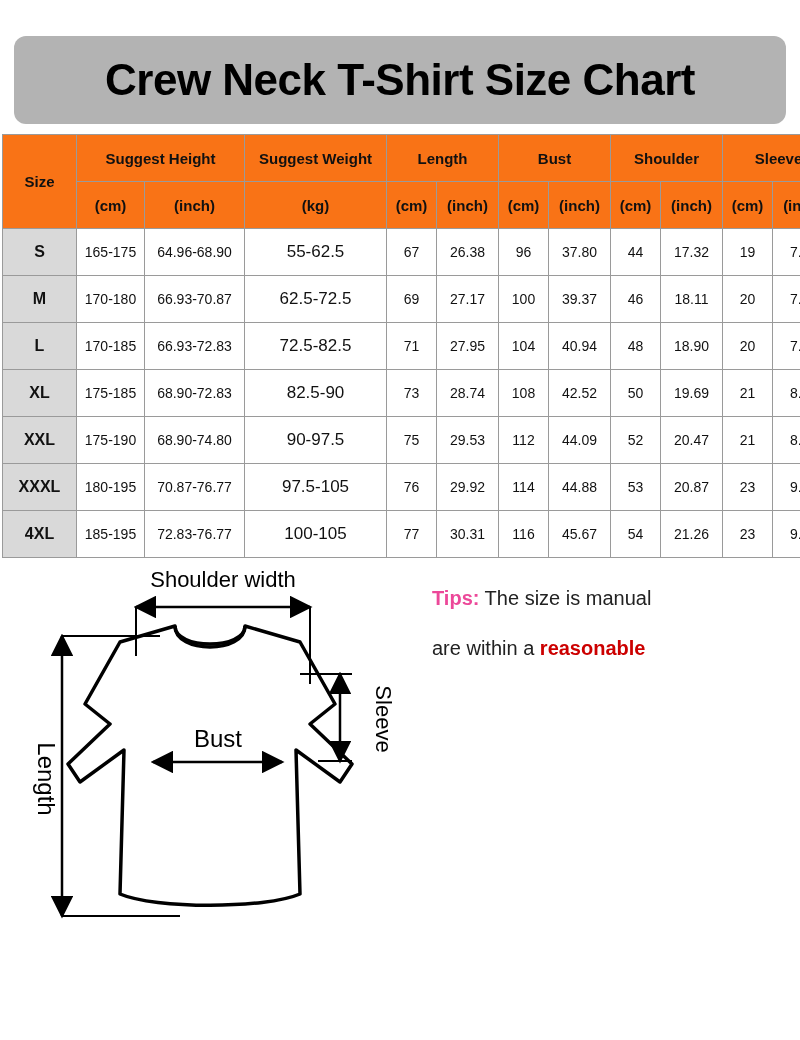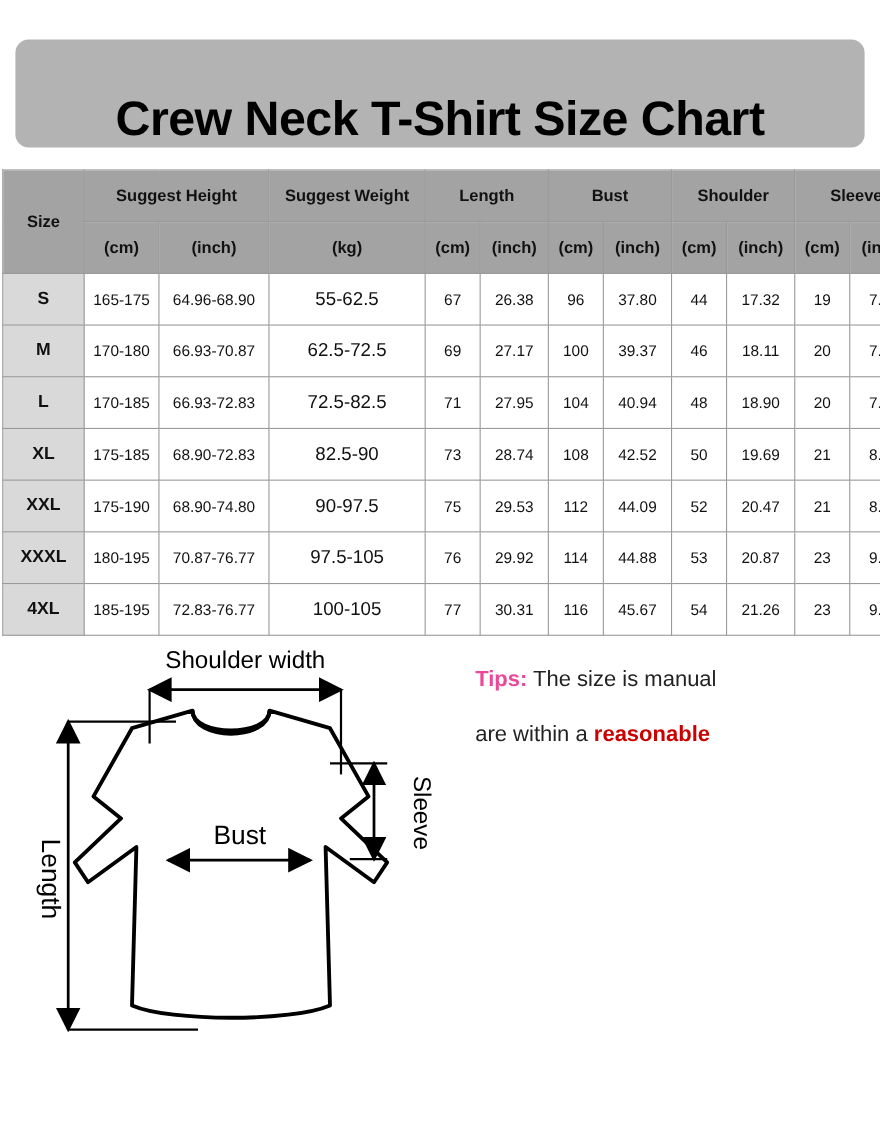--- a/index.html
+++ b/index.html
@@ -11,26 +11,26 @@
     width: 800px;
     height: 1040px;
     font-family: "Liberation Sans", sans-serif;
     color: #111111;
     overflow: hidden;
     position: relative;
   }
 
   
   .title-banner {
-    margin: 36px 14px 20px 14px;
+    margin: 36px 14px 10px 14px;
     background: #b3b3b3;
     border-radius: 12px;
-    height: 98px;
+    height: 88px;
     display: flex;
-    align-items: flex-end;
+    align-items: center;
     justify-content: center;
   }
   .title-text {
     font-size: 44px;
     font-weight: bold;
     color: #000000;
     letter-spacing: -0.5px;
     white-space: nowrap;
   }
 
@@ -45,21 +45,21 @@
     border: 1px solid #9a9a9a;
     text-align: center;
     vertical-align: middle;
     font-size: 15px;
     font-weight: bold;
     color: #111111;
     padding: 0;
     height: 46px;
   }
   td.grey, th.grey {
-    background: #a3a3a3;
+    background: #f97316;
   }
   .hdr-group {
     font-size: 15px;
     font-weight: bold;
   }
   .unit-cm { font-size: 14px; font-weight: bold; color: #111111; margin-left: 46px; }
   .unit-inch { font-size: 14px; font-weight: bold; color: #cc0000; }
   .size-col { width: 74px; }
   .h-cm { width: 68px; }
   .h-in { width: 100px; }

